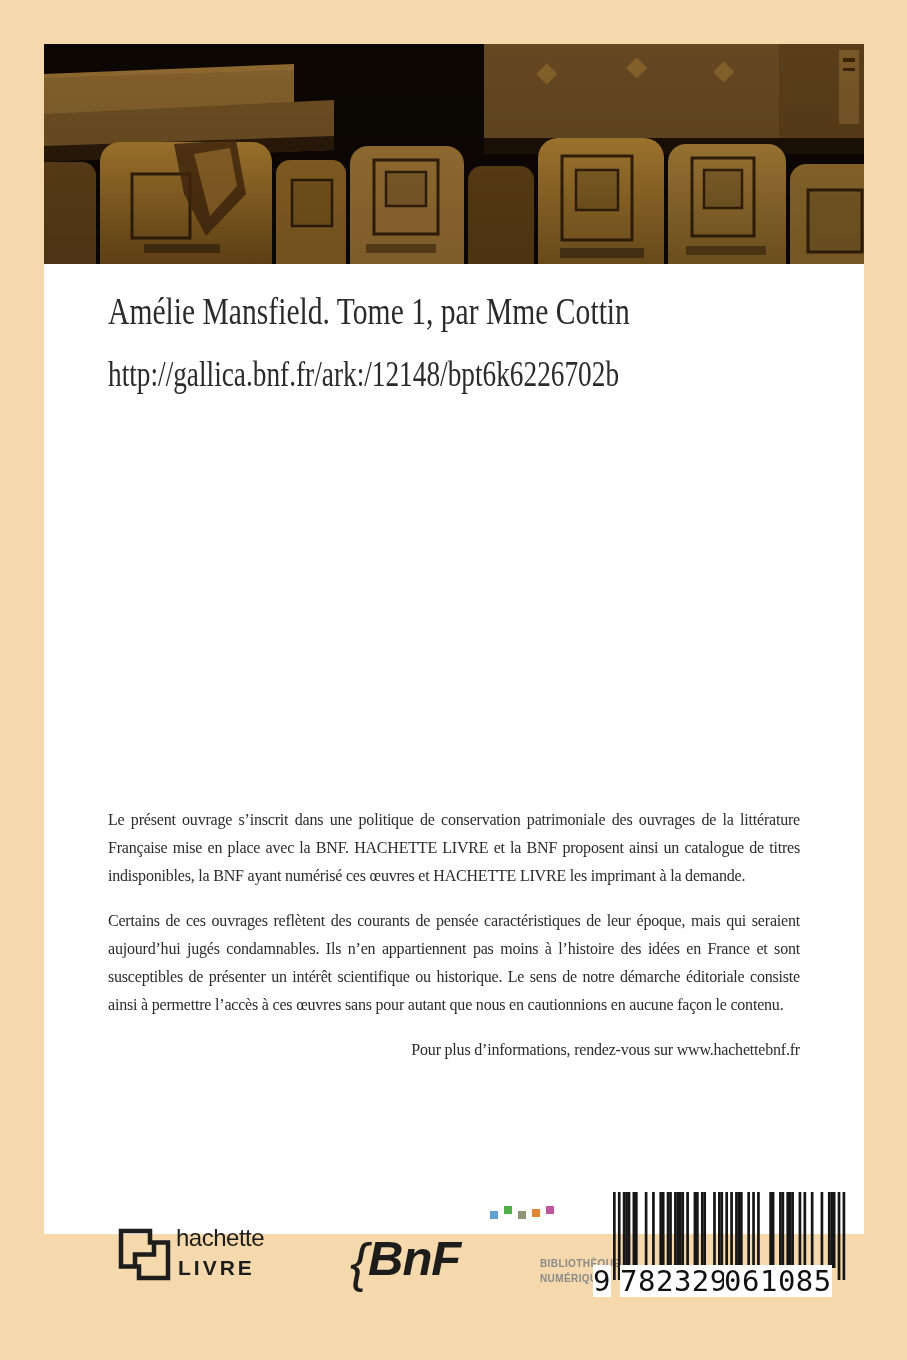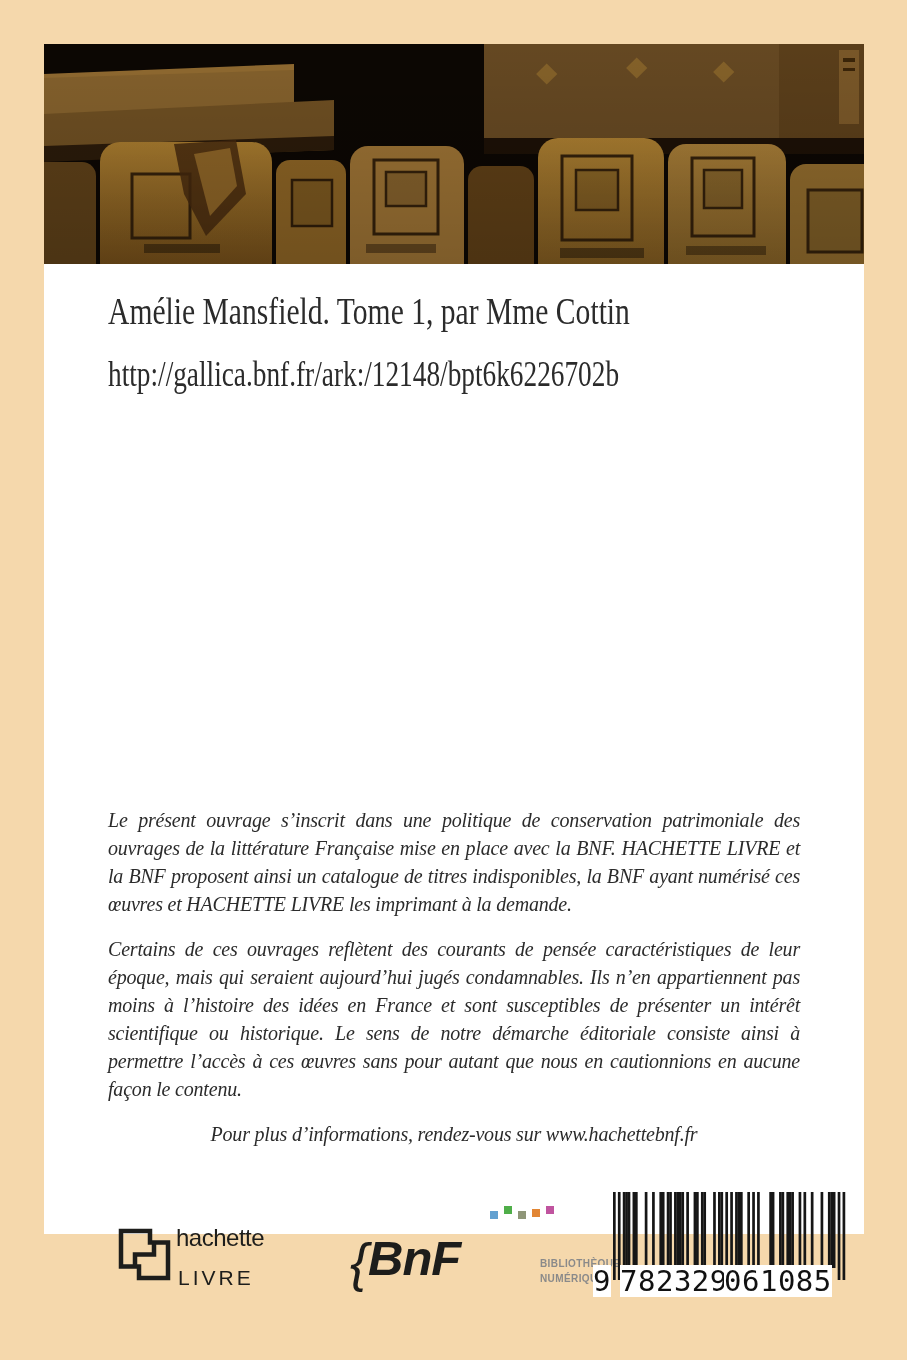--- a/index.html
+++ b/index.html
@@ -33,37 +33,36 @@
     position:absolute;left:64px;top:311px;
     font-size:35px;color:var(--text);white-space:nowrap;
     transform:scaleX(0.78);transform-origin:left top;
   }
   .body-text{
     position:absolute;left:64px;top:762px;width:692px;
     color:var(--text);
   }
   .body-text p{
     margin:0 0 17px 0;
-    font-size:20px;line-height:28px;letter-spacing:-0.2px;
+    font-size:16px;line-height:28px;letter-spacing:-0.2px;
     text-align:justify;
-    font-style:italic;
-  }
-  .body-text p:last-child{text-align:center;}
+  }
+  .body-text p:last-child{text-align:right;}
 
   
   .hachette{position:absolute;left:74px;top:1184px;color:var(--logo_dark);}
   .hachette .mark{position:absolute;left:0;top:0;width:53px;height:53px;}
   .hachette .word{
     position:absolute;left:58px;top:-4px;
     font-family:"Liberation Sans",sans-serif;font-size:24px;font-weight:500;
     letter-spacing:-0.5px;white-space:nowrap;
   }
   .hachette .sub{
-    position:absolute;left:60px;top:38px;
-    font-family:"Liberation Sans",sans-serif;font-size:21px;font-weight:400;
+    position:absolute;left:60px;top:28px;
+    font-family:"Liberation Sans",sans-serif;font-size:21px;font-weight:700;
     letter-spacing:3px;white-space:nowrap;
   }
   .bnf{
     position:absolute;left:306px;top:1186px;color:var(--logo_dark);
     font-family:"Liberation Sans",sans-serif;white-space:nowrap;font-style:italic;
   }
   .bnf .brace{font-size:54px;font-weight:400;vertical-align:-6px;}
   .bnf .word{font-size:49px;font-weight:700;letter-spacing:-1px;}
   .gallica{position:absolute;left:414px;top:1168px;width:150px;height:120px;}
   .gallica .word{

